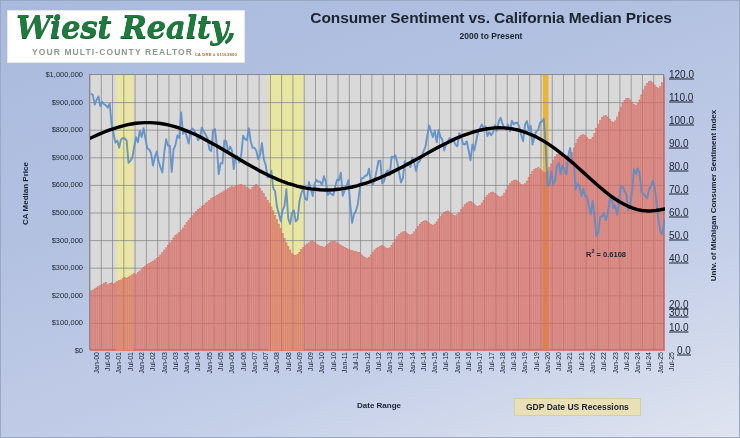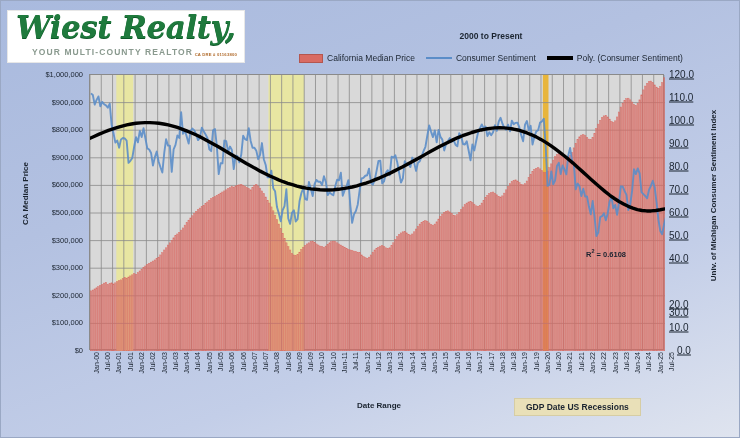--- a/index.html
+++ b/index.html
@@ -122,36 +122,23 @@
 <body>
 
 <div id="root">
 
   <div id="logo">
     <div id="logo-word">Wiest Realty, Inc</div>
     <div id="logo-tag">YOUR MULTI-COUNTY REALTOR</div>
     <div id="logo-lic">CA DRE # 01163800</div>
   </div>
 
+  <div id="title">Consumer Sentiment vs. California Median Prices</div>
   <div id="subtitle">2000 to Present</div>
 
-  <div id="legend">
-    <div class="lg">
-      <span class="swatch-bar"></span>
-      <span>California Median Price</span>
-    </div>
-    <div class="lg">
-      <span class="swatch-line"></span>
-      <span>Consumer Sentiment</span>
-    </div>
-    <div class="lg">
-      <span class="swatch-poly"></span>
-      <span>Poly. (Consumer Sentiment)</span>
-    </div>
-  </div>
 
   <div id="ylabel-left">CA Median Price</div>
   <div id="ylabel-right">Univ. of Michigan  Consumer Sentiment Index</div>
   <div id="xlabel">Date Range</div>
 
   <div id="yticks-left">
       <div style="top: 281px;">$0</div>
       <div style="top: 253.4px;">$100,000</div>
       <div style="top: 225.8px;">$200,000</div>
       <div style="top: 198.2px;">$300,000</div>

